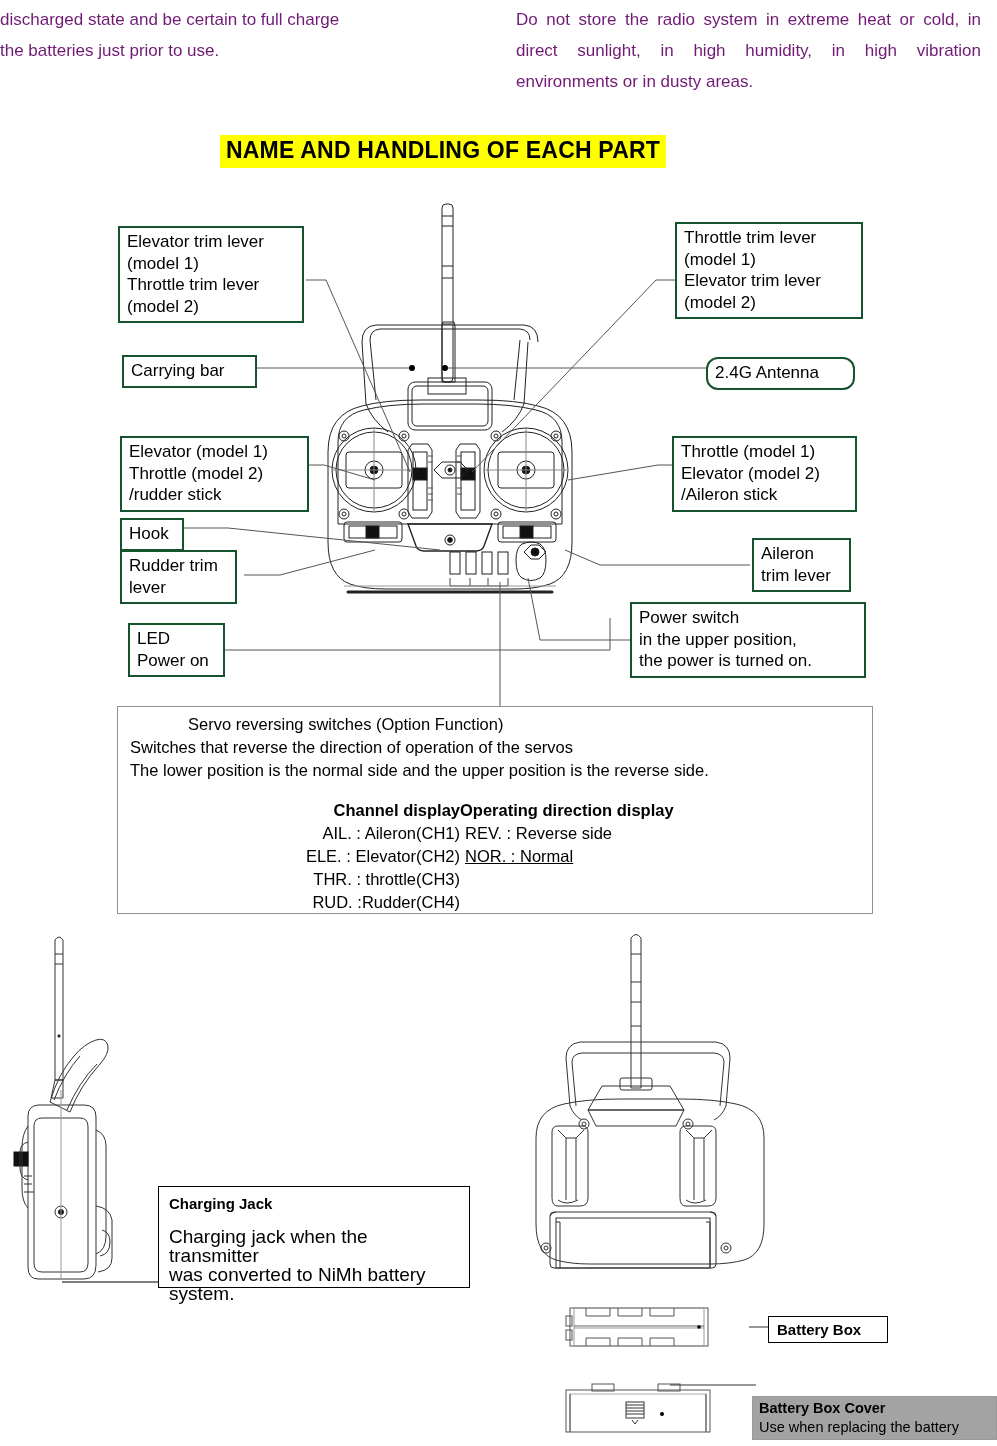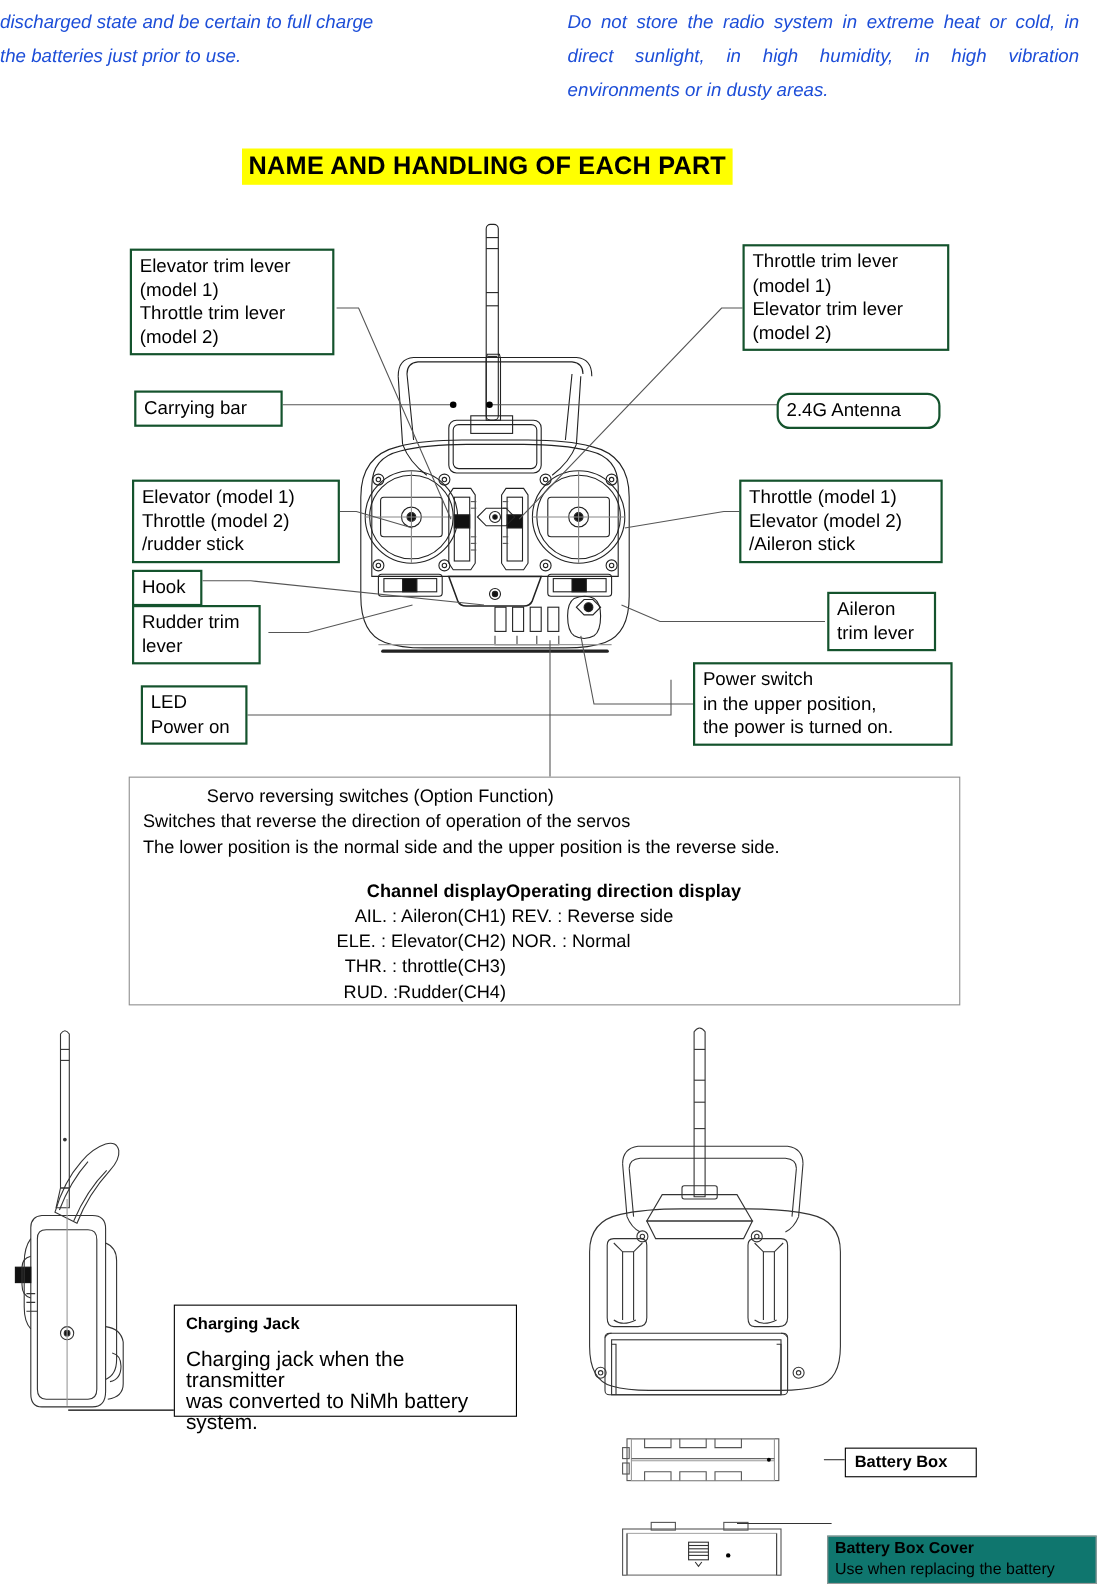--- a/index.html
+++ b/index.html
@@ -4,21 +4,21 @@
 <style>
   html,body{margin:0;padding:0;background:#fff;}
   body{
     width:997px;height:1446px;position:relative;overflow:hidden;
     font-family:"Liberation Sans",sans-serif;color:#000;
   }
   .abs{position:absolute;}
   
   .para{
     font-size:17px;line-height:31px;text-align:justify;
-    text-justify:inter-word;color:#1d4ed8;font-style:italic;
+    text-justify:inter-word;color:#701a75;
   }
   
   #title-band{
     background:#ffff00;font-size:23px;font-weight:bold;
     letter-spacing:.2px;padding:2px 6px 4px 6px;white-space:nowrap;
   }
   
   .lbl{
     border:2px solid #14532d;background:#fff;
     font-size:17px;line-height:21.5px;padding:3px 6px 4px 7px;
@@ -34,21 +34,21 @@
   .cols .c1{width:330px;text-align:right;}
   .b{font-weight:bold;}
   .spacer{height:17px;}
   
   .note{
     border:1px solid #000;background:#fff;box-sizing:border-box;
     padding:7px 8px 8px 10px;
   }
   .note .hd{font-size:15px;font-weight:bold;line-height:20px;}
   .note .bd{font-size:19px;line-height:19px;margin-top:13px;}
-  .note2{border:1px solid #9a9a9a;box-sizing:border-box;padding:2px 5px 3px 6px;background:#0f766e;}
+  .note2{border:1px solid #9a9a9a;box-sizing:border-box;padding:2px 5px 3px 6px;background:#a3a3a3;}
   .note2 .hd{font-size:14.5px;font-weight:bold;line-height:19px;}
   .note2 .bd{font-size:14.5px;line-height:19px;}
   svg{display:block;overflow:visible;}
 </style>
 </head>
 <body>
 
 <div class="abs para" style="left:0px;top:4px;width:460px;">
   <div style="text-align:justify;">discharged state and be certain to full charge</div>
   <div class="last-left">the batteries just prior to use.</div>
@@ -248,21 +248,21 @@
     <div class="c1">
       <div class="b">Channel display</div>
       <div>AIL. : Aileron(CH1)</div>
       <div>ELE. : Elevator(CH2)</div>
       <div>THR. : throttle(CH3)</div>
       <div>RUD. :Rudder(CH4)</div>
     </div>
     <div>
       <div class="b">Operating direction display</div>
       <div style="padding-left:5px;">REV. : Reverse side</div>
-      <div style="padding-left:5px;">NOR. : Normal</div>
+      <div style="padding-left:5px;text-decoration:underline;">NOR. : Normal</div>
     </div>
   </div>
 </div>
 
 <svg class="abs" style="left:10px;top:930px;" width="180" height="370" viewBox="0 0 180 370">
   <g fill="none" stroke="#333" stroke-width="1">
 
     <path d="M45 10 q4 -6 8 0 v140 h-8 z"></path>
     <line x1="45" y1="24" x2="53" y2="24"></line>
     <line x1="45" y1="34" x2="53" y2="34"></line>

